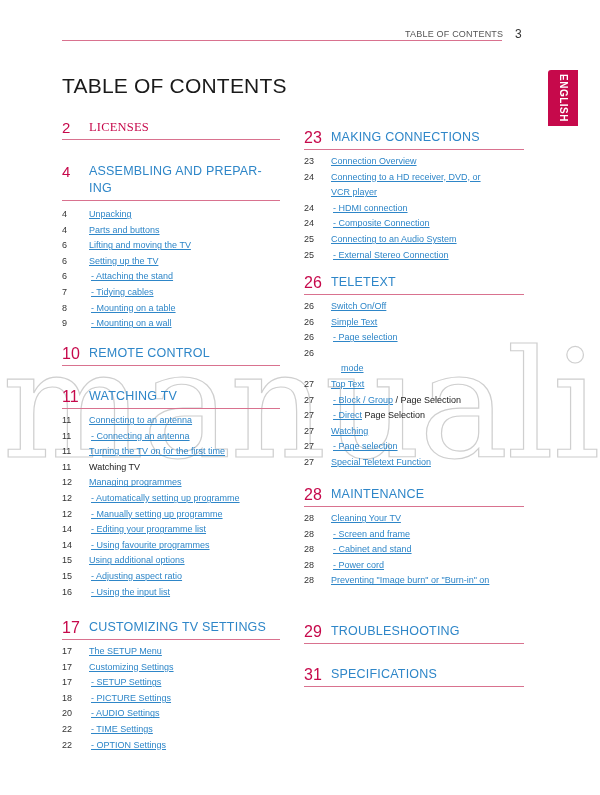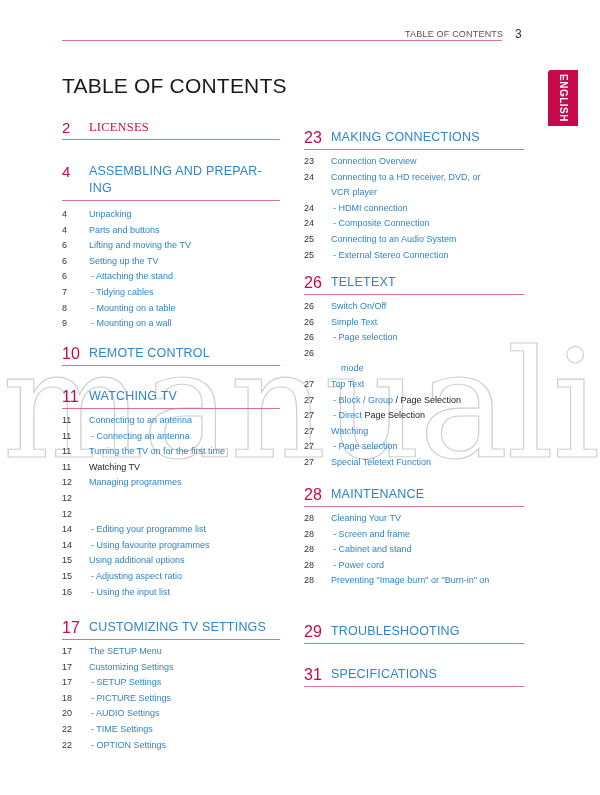--- a/index.html
+++ b/index.html
@@ -33,21 +33,21 @@
 
   .section { position:absolute; left:0; width:100%; }
   .sec-head { display:flex; align-items:flex-start; padding-bottom:3px; border-bottom:1px solid #d9728f; }
   .sec-num { color:#c6094b; font-size:15px; width:27px; flex:none; line-height:17px; }
   .sec-num.big { font-size:16px; }
   .sec-label { font-size:12.5px; color:#2e86c8; line-height:17px; letter-spacing:0.2px; }
   .sec-label.plain { color:#c6094b; text-decoration:none;font-family:Liberation Serif, serif; }
   .items { margin-top:4px; }
   .item { display:flex; font-size:9px; line-height:15.6px; }
   .item .pg { width:27px; flex:none; color:#333; }
-  .item .lbl { color:#2e86c8; }
+  .item .lbl { color:#2e86c8; text-decoration:underline; }
   .item .lbl.sub { padding-left:2px; }
   .item .lbl.plain { color:#222; text-decoration:none; }
   .item .rest { color:#222; }
   .item.cont .pg { visibility:hidden; }
   .item .lbl.indent { padding-left:10px; }
 </style>
 </head>
 <body>
 
 <div class="header-rule"></div>
@@ -137,23 +137,25 @@
       <div class="item">
           <span class="pg">11</span>
           <span class="lbl plain">Watching TV</span>
         </div>
       <div class="item">
           <span class="pg">12</span>
           <span class="lbl">Managing programmes</span>
         </div>
       <div class="item">
           <span class="pg">12</span>
+          <span class="lbl sub"> - Automatically setting up programme</span>
         </div>
       <div class="item">
           <span class="pg">12</span>
+          <span class="lbl sub"> - Manually setting up programme</span>
         </div>
       <div class="item">
           <span class="pg">14</span>
           <span class="lbl sub"> - Editing your programme list</span>
         </div>
       <div class="item">
           <span class="pg">14</span>
           <span class="lbl sub"> - Using favourite programmes</span>
         </div>
       <div class="item">

